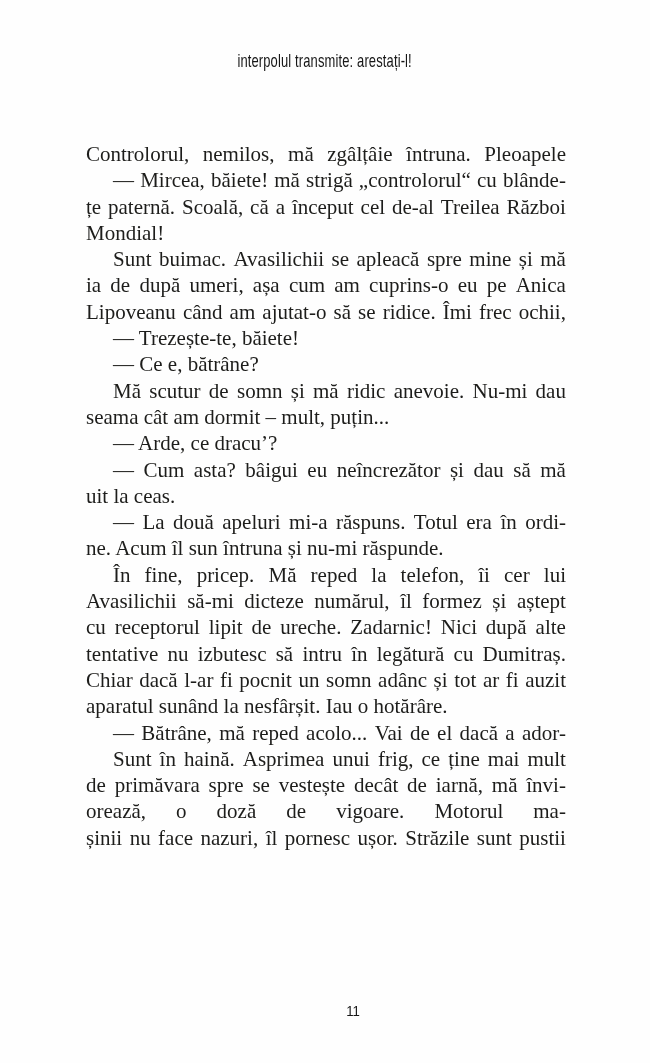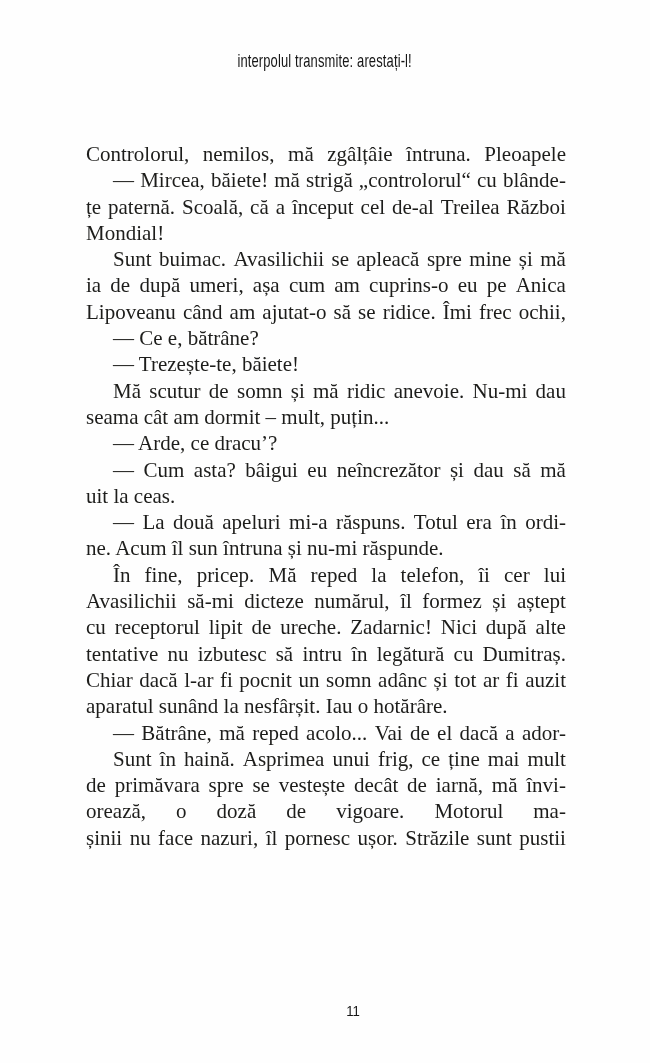--- a/index.html
+++ b/index.html
@@ -155,24 +155,24 @@
           <span>ajutat-o</span>
           <span>să</span>
           <span>se</span>
           <span>ridice.</span>
           <span>Îmi</span>
           <span>frec</span>
           <span>ochii,</span>
         </div>
       </div>
       <div>
+        <div class="line last ind">— Trezește-te, băiete!</div>
+      </div>
+      <div>
         <div class="line last ind">— Ce e, bătrâne?</div>
-      </div>
-      <div>
-        <div class="line last ind">— Trezește-te, băiete!</div>
       </div>
       <div>
         <div class="line j ind">
           <span>Mă</span>
           <span>scutur</span>
           <span>de</span>
           <span>somn</span>
           <span>și</span>
           <span>mă</span>
           <span>ridic</span>

